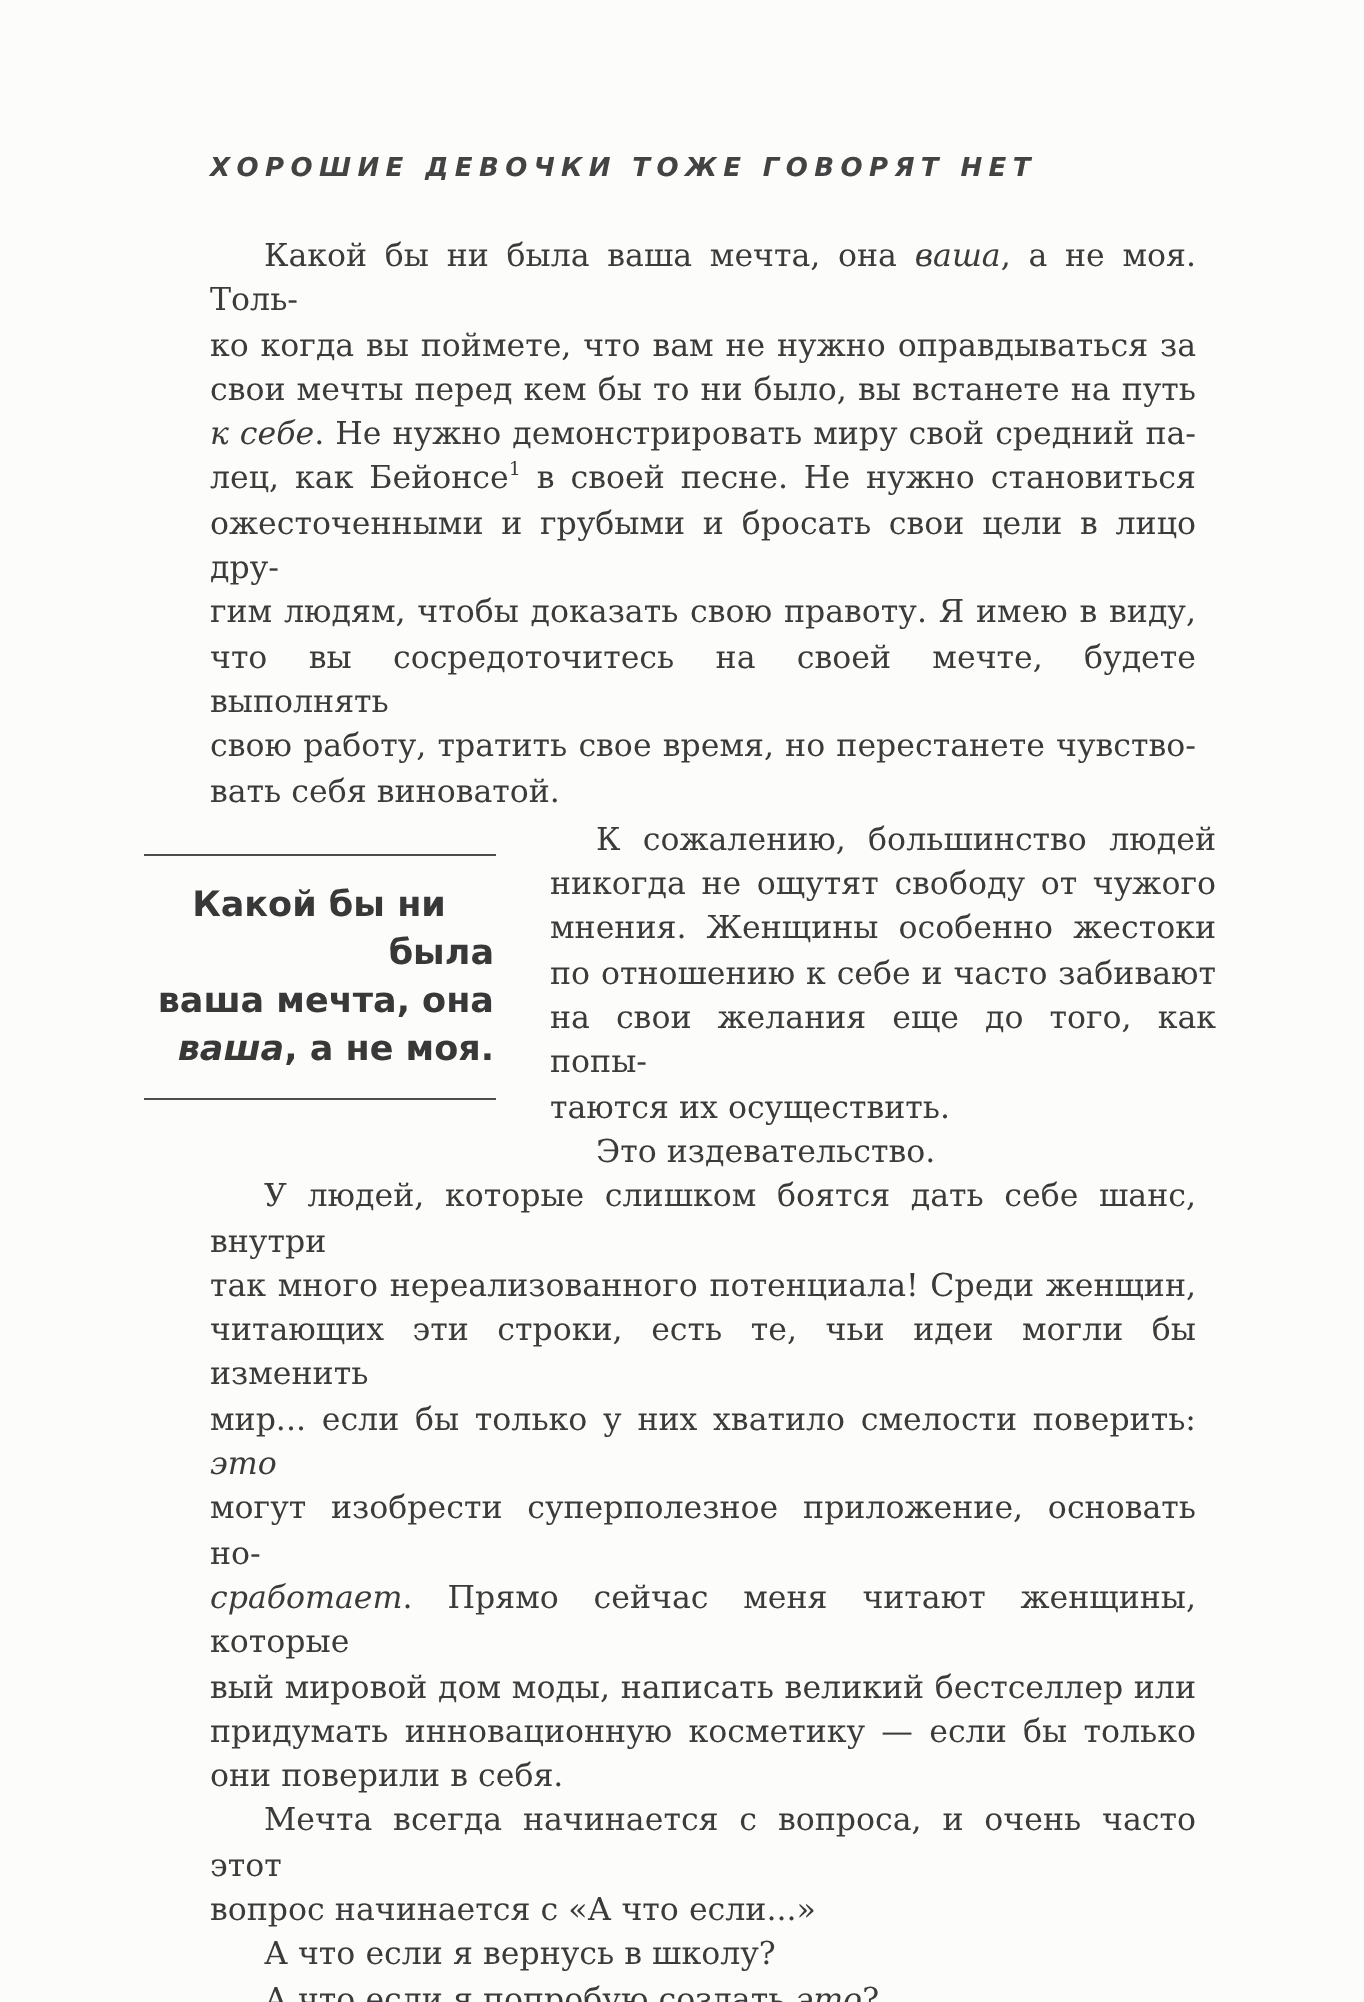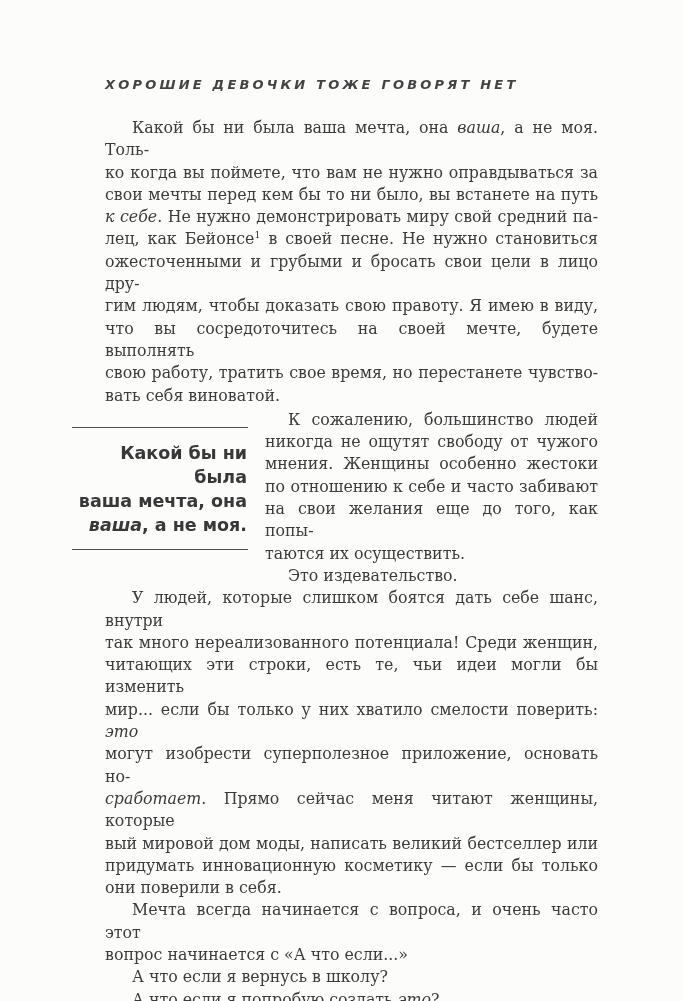--- a/index.html
+++ b/index.html
@@ -58,25 +58,25 @@
     margin-top: 18px;
     border-top: 1.5px solid var(--rule);
     border-bottom: 1.5px solid var(--rule);
     padding: 13px 1px 12px 0;
     font-family: "DejaVu Sans", sans-serif;
     font-weight: 700;
     font-size: 17.5px;
     line-height: 24px;
     color: #383838;
   }
-  .quote-box .line { text-align: right; text-align-last: right !important; }
+  .quote-box .line { text-align: center; text-align-last: right !important; }
   .col-text {
     flex: none;
     width: 333px;
-    margin-left: 17px;
+    margin-left: 27px;
   }
   .col-text .line.indent { text-indent: 23px; text-align: center; }
 </style>
 </head>
 <body>
 
 <div class="page">
   <div class="text-block">
 
     <div class="chapter-header">ХОРОШИЕ ДЕВОЧКИ ТОЖЕ ГОВОРЯТ НЕТ</div>

